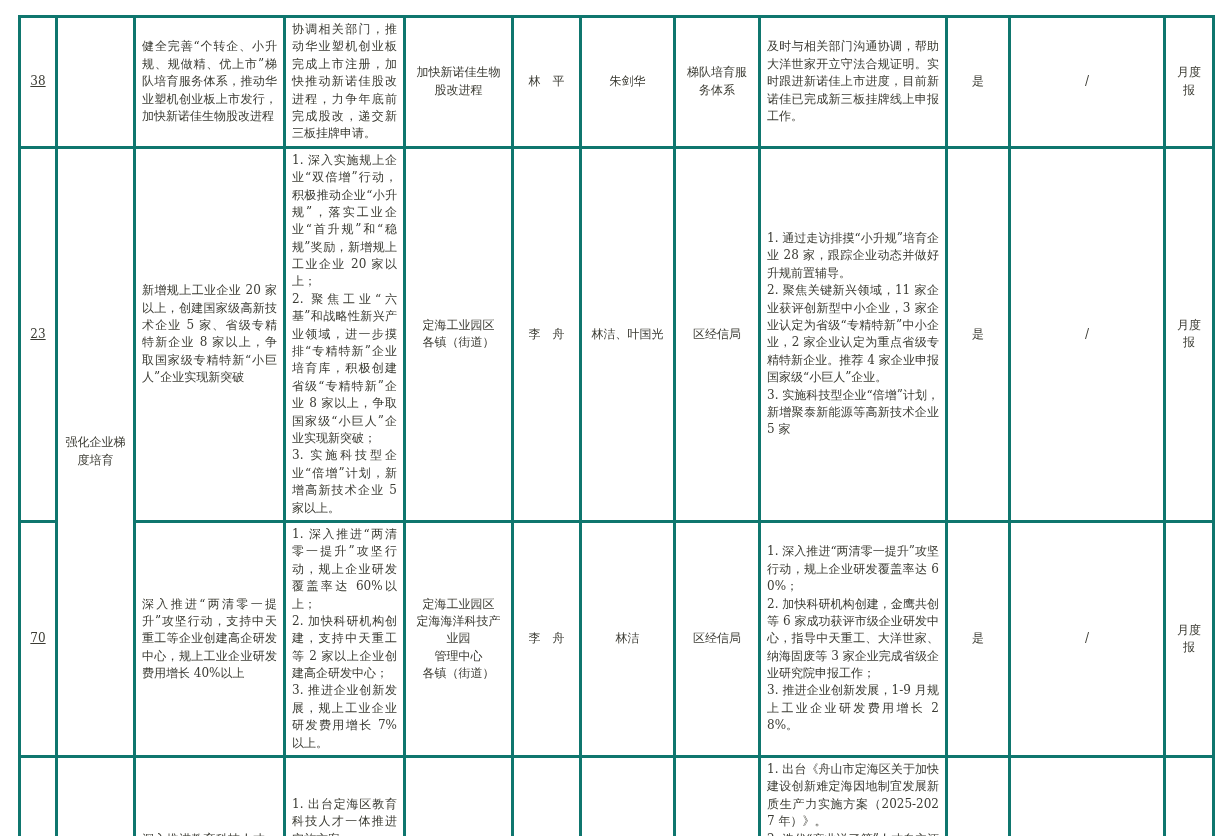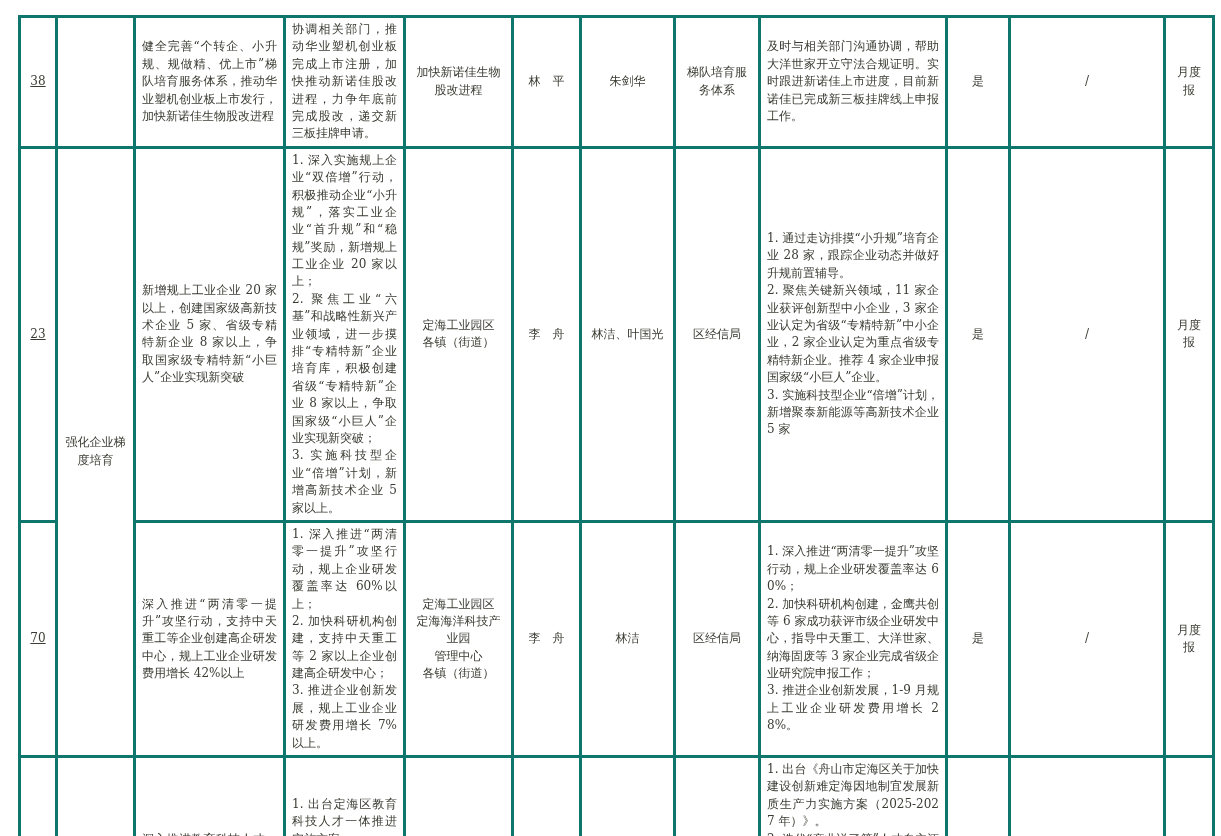--- a/index.html
+++ b/index.html
@@ -96,21 +96,21 @@
       <td class="c-progress c-pre">1. 通过走访排摸“小升规”培育企业 28 家，跟踪企业动态并做好升规前置辅导。
 2. 聚焦关键新兴领域，11 家企业获评创新型中小企业，3 家企业认定为省级“专精特新”中小企业，2 家企业认定为重点省级专精特新企业。推荐 4 家企业申报国家级“小巨人”企业。
 3. 实施科技型企业“倍增”计划，新增聚泰新能源等高新技术企业 5 家</td>
       <td class="c-center">是</td>
       <td class="c-center">/</td>
       <td class="c-center">月度报</td>
     </tr>
 
     <tr style="height:190px">
       <td class="c-center c-num">70</td>
-      <td class="c-just">深入推进“两清零一提升”攻坚行动，支持中天重工等企业创建高企研发中心，规上工业企业研发费用增长 42%以上</td>
+      <td class="c-just">深入推进“两清零一提升”攻坚行动，支持中天重工等企业创建高企研发中心，规上工业企业研发费用增长 40%以上</td>
       <td class="c-measures c-pre">1. 深入推进“两清零一提升”攻坚行动，规上企业研发覆盖率达 60%以上；
 2. 加快科研机构创建，支持中天重工等 2 家以上企业创建高企研发中心；
 3. 推进企业创新发展，规上工业企业研发费用增长 7%以上。</td>
       <td class="c-center c-pre">定海工业园区
 定海海洋科技产业园
 管理中心
 各镇（街道）</td>
       <td class="c-center">李　舟</td>
       <td class="c-center">林洁</td>
       <td class="c-center">区经信局</td>

